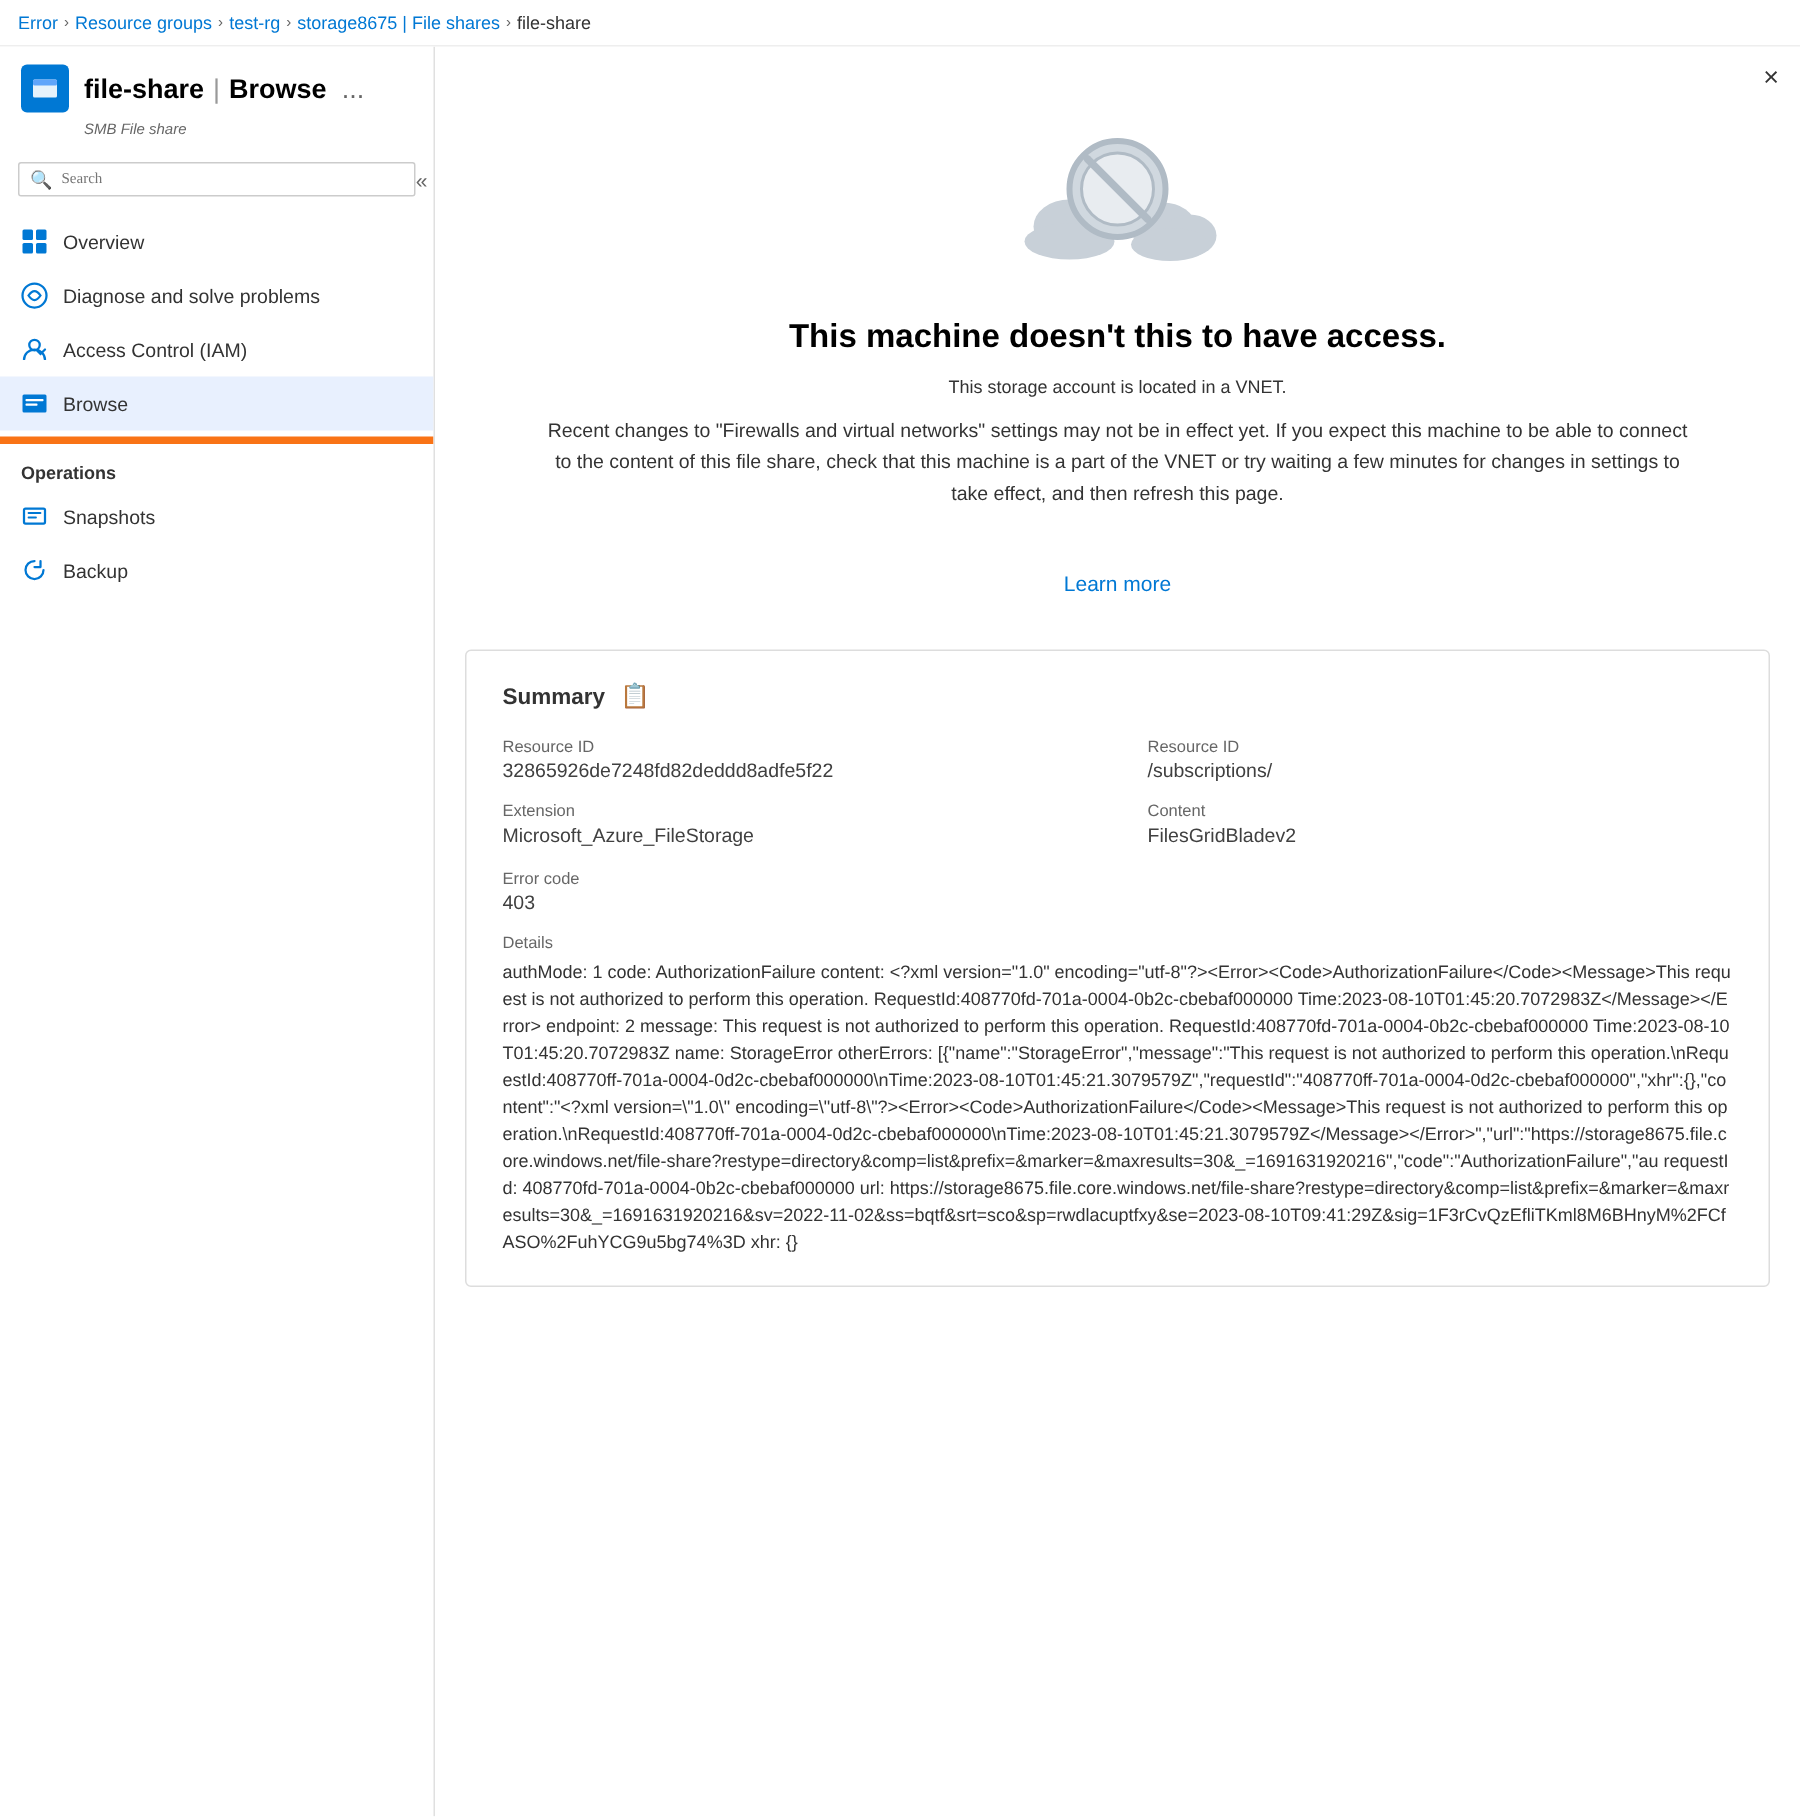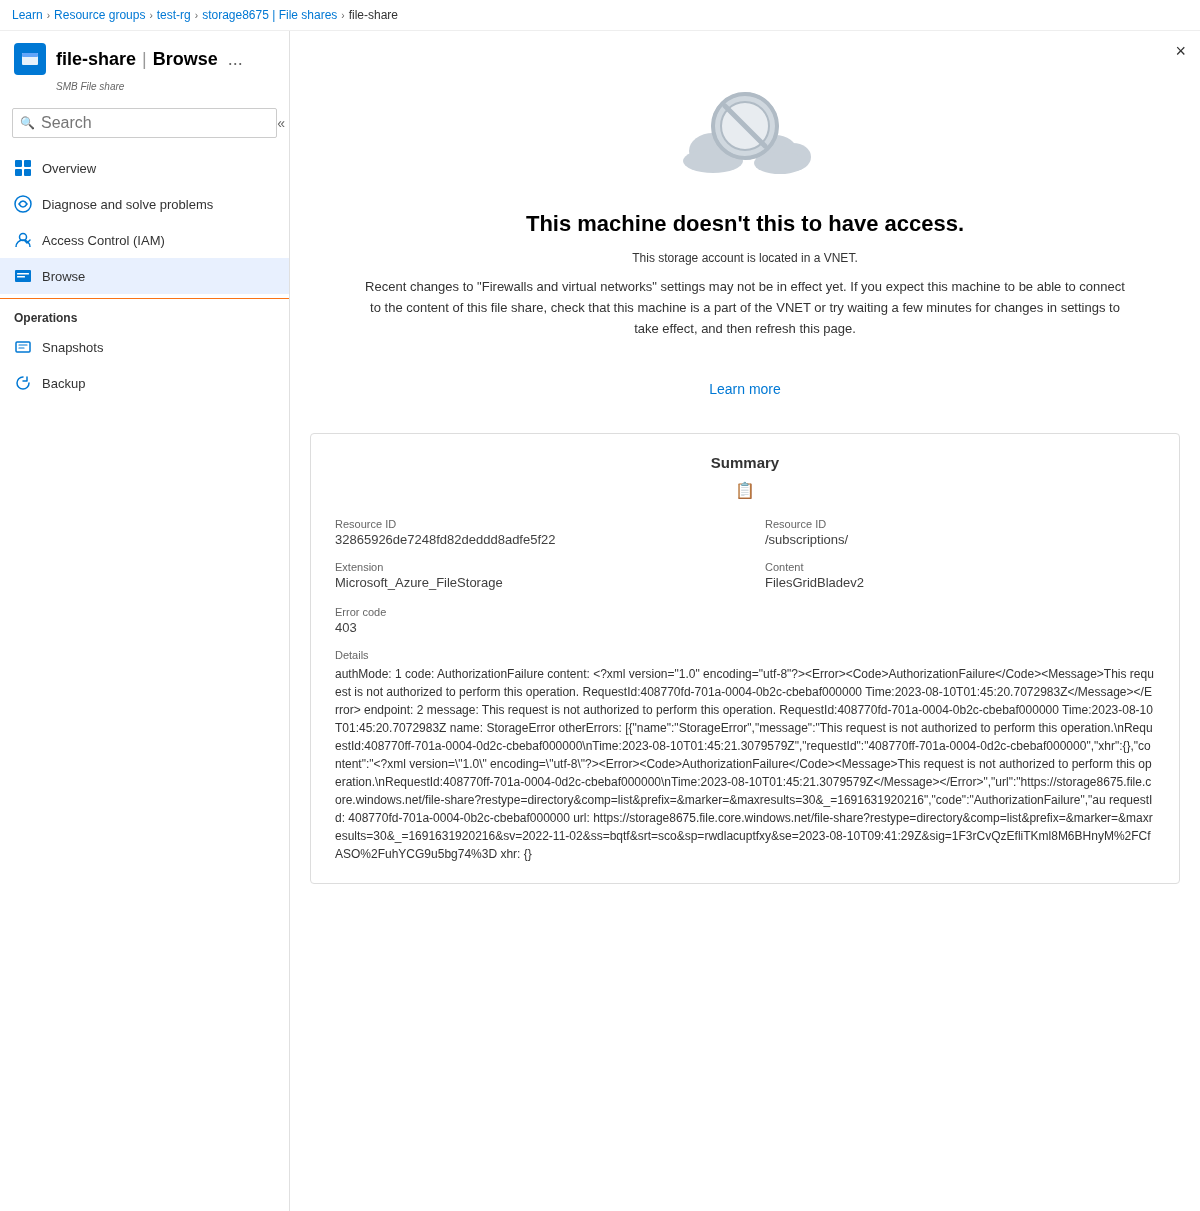--- a/index.html
+++ b/index.html
@@ -18,69 +18,69 @@
     .sidebar { width: 290px; min-width: 290px; border-right: 1px solid #e0e0e0; display: flex; flex-direction: column; overflow-y: auto; background: #fff; }
     .sidebar-header { padding: 12px 14px 6px; display: flex; align-items: center; gap: 10px; }
     .sidebar-icon { width: 32px; height: 32px; background: #0078d4; border-radius: 4px; display: flex; align-items: center; justify-content: center; }
     .sidebar-icon svg { width: 20px; height: 20px; }
     .sidebar-title { font-size: 18px; font-weight: 600; color: #000; }
     .sidebar-subtitle { font-size: 10px; color: #666; padding: 0 14px 10px 56px; font-style: italic; }
     .sidebar-more { font-size: 18px; color: #666; cursor: pointer; }
 
     
     .sidebar-search { margin: 6px 12px 12px; position: relative; }
-    .sidebar-search input { width: 100%; padding: 5px 10px 5px 28px; border: 1px solid #ccc; border-radius: 2px; font-size: 16px; outline: none; }
+    .sidebar-search input { width: 100%; padding: 5px 10px 5px 28px; border: 1px solid #ccc; border-radius: 2px; font-size: 10px; outline: none; font-family: Liberation Serif, serif; }
     .search-icon-inner { position: absolute; left: 8px; top: 50%; transform: translateY(-50%); color: #666; font-size: 12px; }
     .collapse-btn { position: absolute; right: -8px; top: 50%; transform: translateY(-50%); background: none; border: none; cursor: pointer; color: #666; font-size: 14px; }
 
     
     .nav-item { display: flex; align-items: center; gap: 10px; padding: 9px 14px; cursor: pointer; font-size: 13px; color: #333; text-decoration: none; }
     .nav-item.active { background: #e8f0fe; font-weight: 500; }
     .nav-item .nav-icon { width: 18px; height: 18px; display: flex; align-items: center; justify-content: center; flex-shrink: 0; }
 
-    .nav-section-label { padding: 12px 14px 4px; font-size: 12px; font-weight: 600; color: #333; border-top: 1px solid #f97316; margin-top: 4px; }
+    .nav-section-label { padding: 12px 14px 4px; font-size: 12px; font-weight: 600; color: #333; border-top: 5px solid #f97316; margin-top: 4px; }
 
     
     .main-content { flex: 1; overflow-y: auto; padding: 0; position: relative; }
 
     
     .close-btn { position: absolute; top: 10px; right: 14px; background: none; border: none; font-size: 18px; cursor: pointer; color: #333; z-index: 10; }
 
     
     .error-area { display: flex; flex-direction: column; align-items: center; padding: 40px 20px 20px; text-align: center; }
     .error-icon { width: 140px; height: 120px; position: relative; margin-bottom: 20px; }
 
     .error-title { font-size: 22px; font-weight: 700; color: #000; margin-bottom: 14px; }
     .error-subtitle { font-size: 12px; color: #333; margin-bottom: 12px; }
     .error-desc { font-size: 13px; color: #333; max-width: 760px; line-height: 1.6; margin-bottom: 14px; }
     .learn-more-link { color: #0078d4; text-decoration: none; font-size: 14px; margin-top: 28px; }
 
     
     .summary-card { border: 1px solid #ddd; border-radius: 4px; margin: 16px 20px; padding: 20px 24px; background: #fff; }
-    .summary-header { display: flex; align-items: center; gap: 10px; margin-bottom: 18px; flex-direction: column; }
+    .summary-header { display: flex; align-items: center; gap: 10px; margin-bottom: 18px; }
     .summary-title { font-size: 15px; font-weight: 700; }
     .copy-icon { color: #0078d4; cursor: pointer; font-size: 16px; }
 
     .summary-grid { display: grid; grid-template-columns: 1fr 1fr; gap: 14px 40px; margin-bottom: 16px; }
     .summary-field-label { font-size: 11px; color: #666; margin-bottom: 2px; }
     .summary-field-value { font-size: 13px; color: #404040; word-break: break-all; }
 
     .error-code-section { margin-bottom: 14px; }
     .details-section { }
     .details-label { font-size: 11px; color: #666; margin-bottom: 4px; }
     .details-text { font-size: 12px; color: #333; line-height: 1.5; word-break: break-all; }
 
     
     .no-access-svg { width: 140px; height: 120px; }
   </style>
 </head>
 <body>
 
 <div class="breadcrumb">
-  <a>Learn</a>
+  <a>Error</a>
   <span class="sep">›</span>
   <a>Resource groups</a>
   <span class="sep">›</span>
   <a>test-rg</a>
   <span class="sep">›</span>
   <a>storage8675 | File shares</a>
   <span class="sep">›</span>
   <span>file-share</span>
 </div>
 

